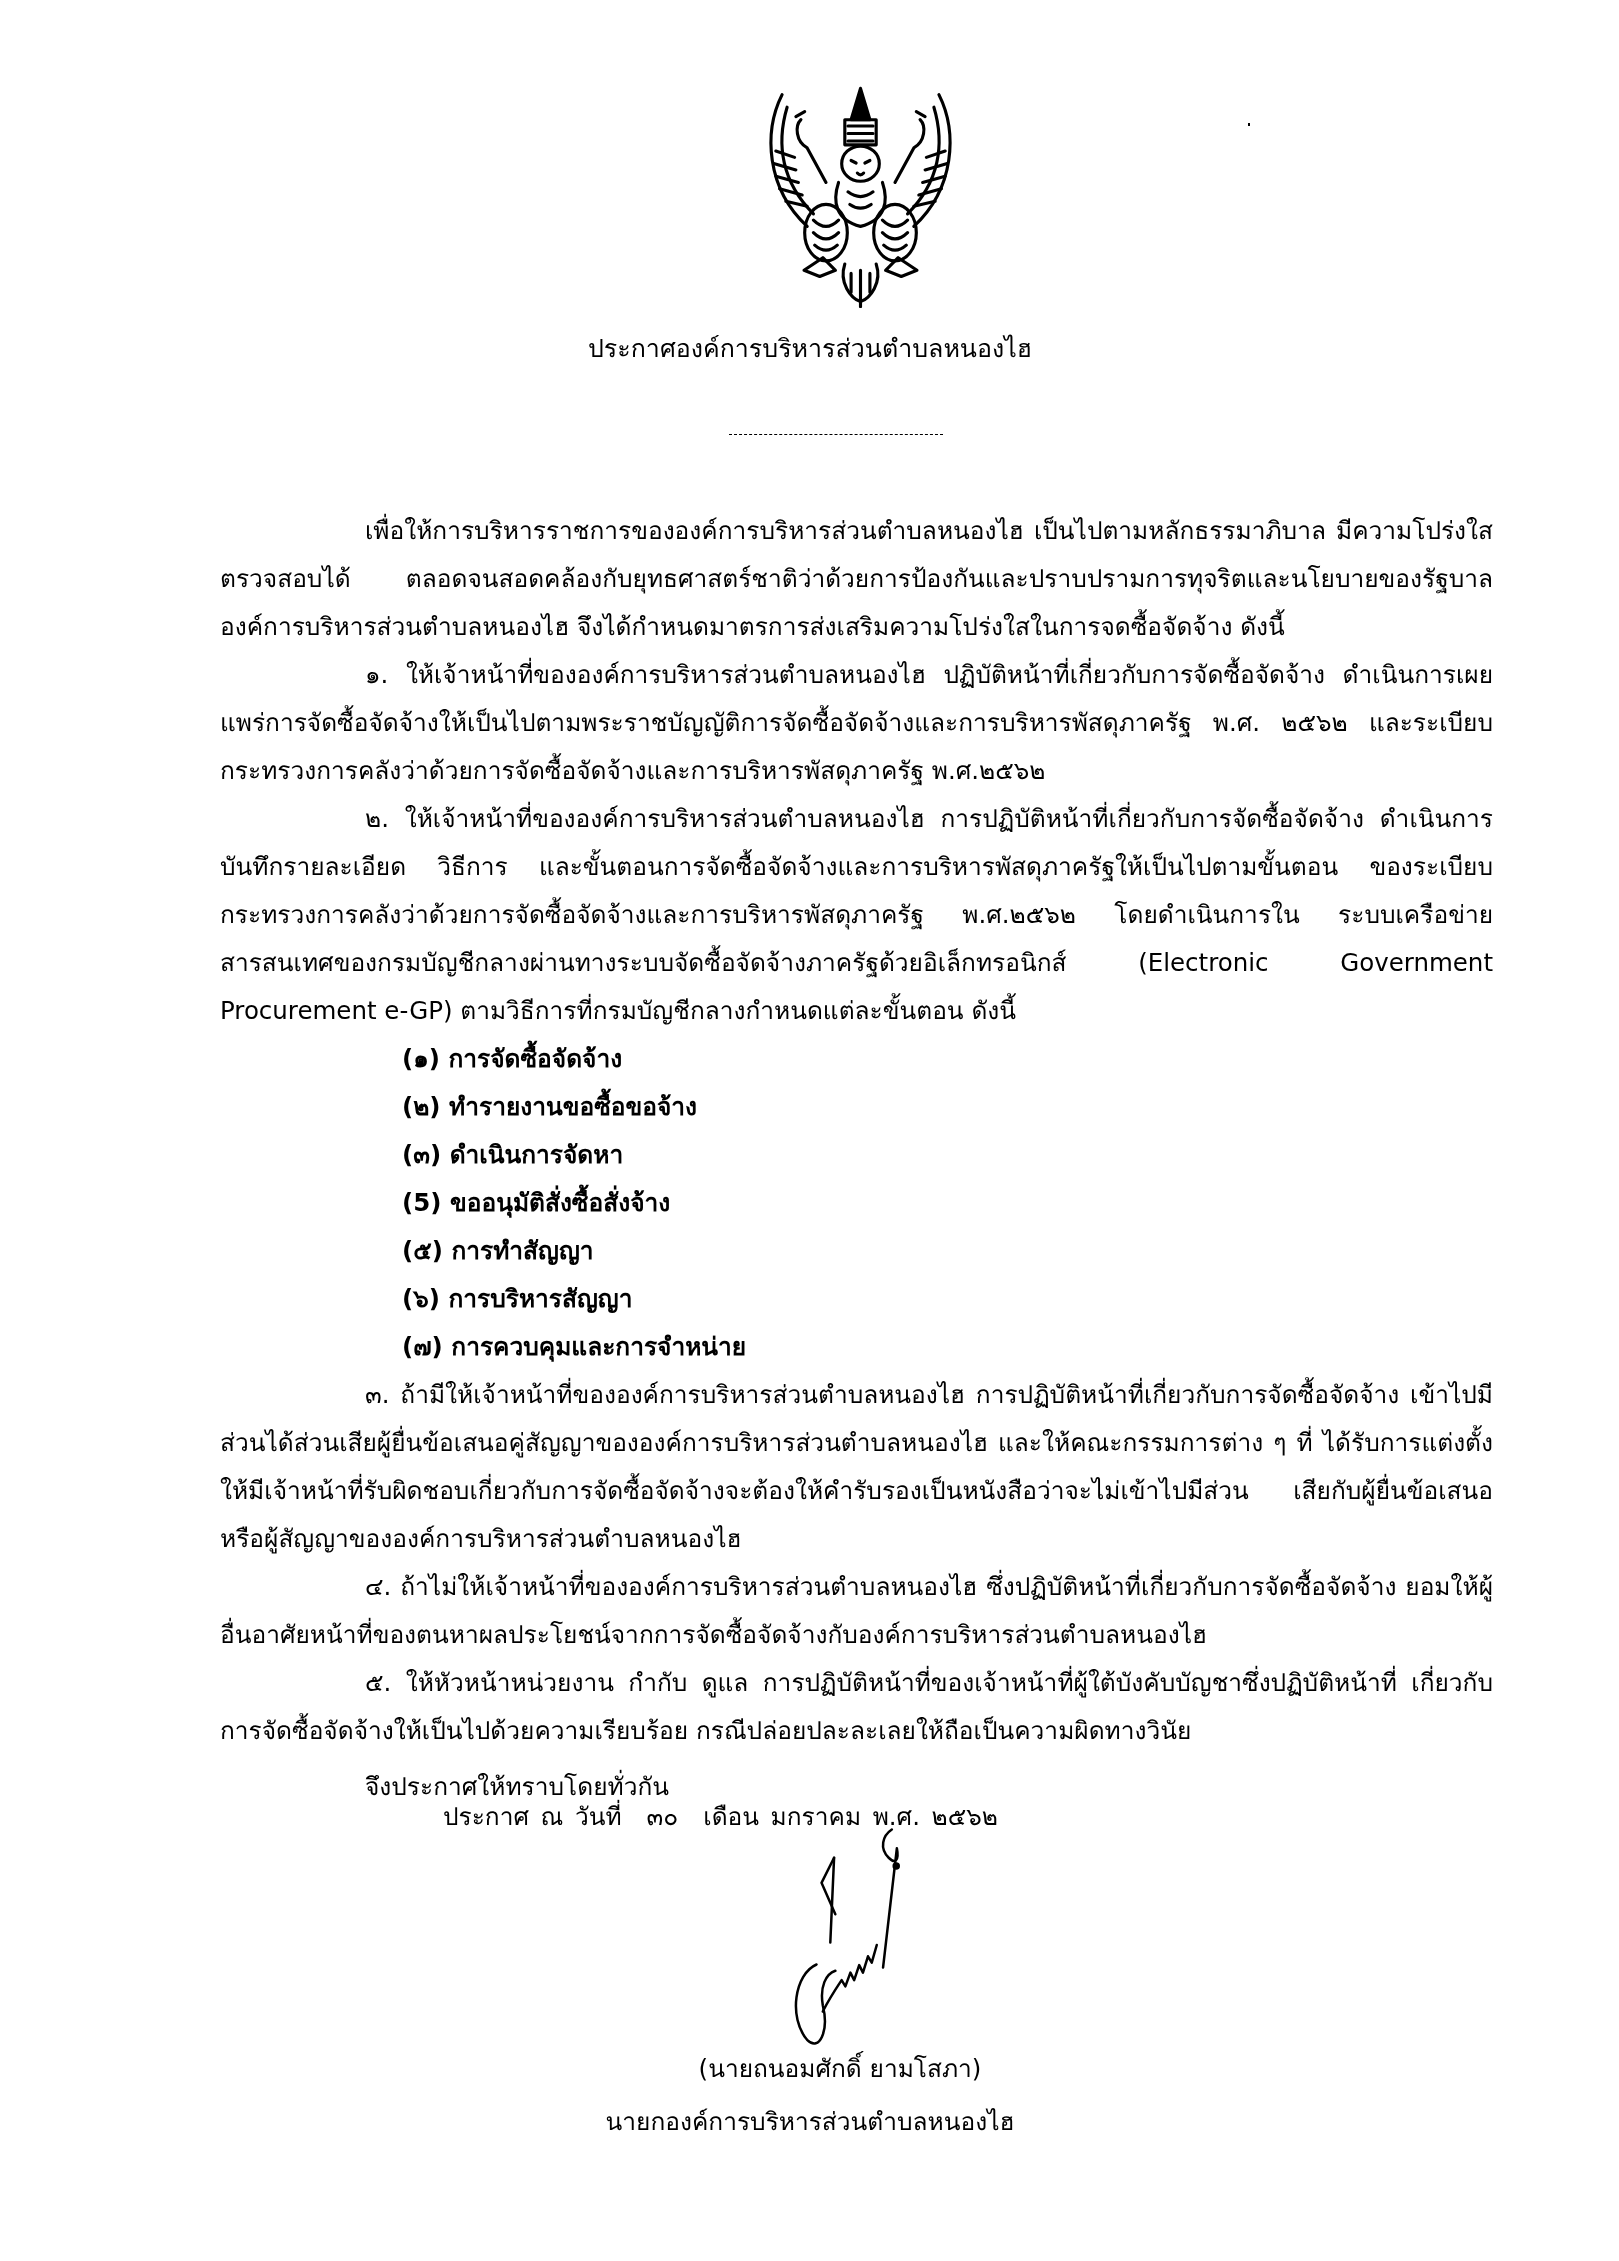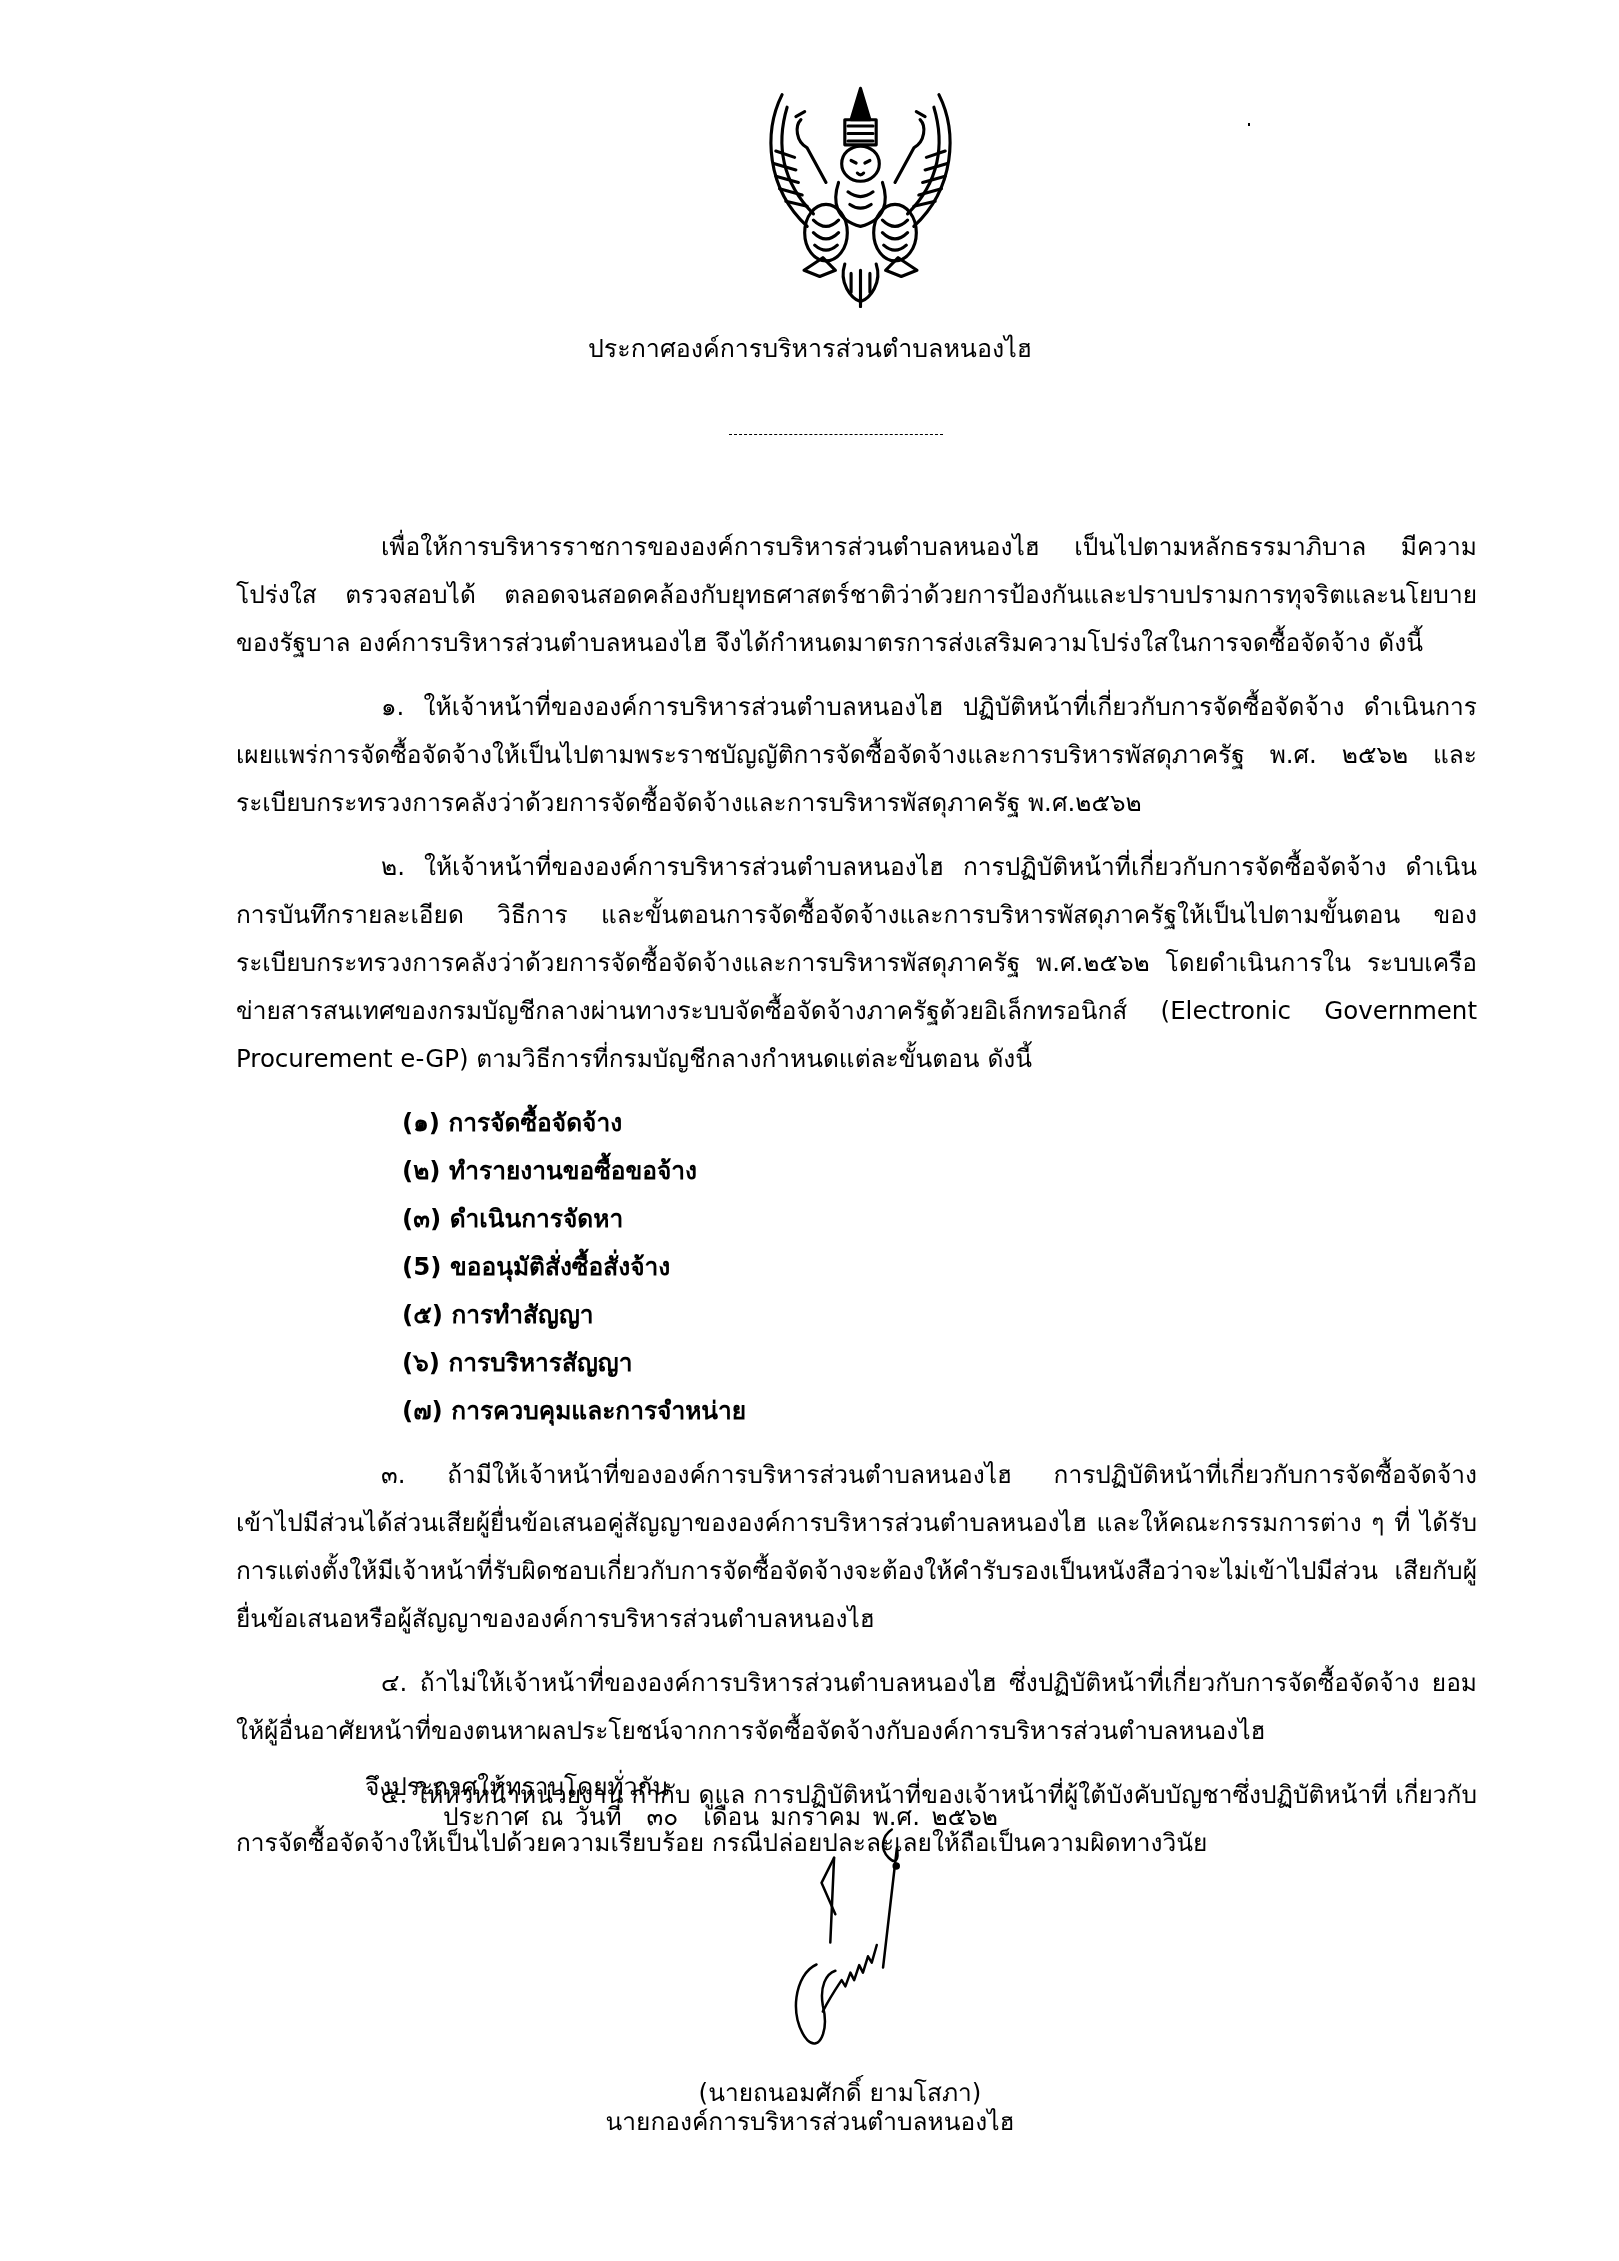--- a/index.html
+++ b/index.html
@@ -5,29 +5,29 @@
   html, body { margin:0; padding:0; background:#ffffff; }
   body { width:1620px; height:2261px; position:relative; overflow:hidden;
          font-family:"DejaVu Sans","Liberation Sans",sans-serif; color:#000; }
   .page { position:absolute; left:0; top:0; width:1620px; height:2261px; background:#fff; }
   .emblem { position:absolute; left:757px; top:82px; width:207px; height:226px; }
   .title { position:absolute; left:0; width:1620px; text-align:center; font-size:25px; font-weight:normal; white-space:nowrap; }
   .t1 { top:328px; }
   .t2 { top:373px; }
   .rule { position:absolute; top:434px; left:729px; width:214px; border-top:1.9px dashed #000; }
   .body { position:absolute; left:220px; top:507px; width:1273px; font-size:24.5px; line-height:48px; }
-  .para { margin:16px; text-align:justify; text-align-last:left; }
+  .para { margin:0; text-align:justify; text-align-last:left; }
   .para .ind { display:inline-block; width:145px; }
   .list { margin:0; padding:0; list-style:none;font-weight:bold; }
   .list li { padding-left:182px; white-space:nowrap; }
   .closing { position:absolute; left:365px; top:1767px; font-size:24.5px; white-space:nowrap; }
   .date { position:absolute; left:443px; top:1797px; font-size:24.5px; white-space:nowrap; word-spacing:3.8px; }
   .date .gap { display:inline-block; width:25px; }
   .sig { position:absolute; left:760px; top:1823px; width:226px; height:239px; }
-  .signame { position:absolute; left:0; width:1620px; text-align:center; top:2049px; font-size:24.5px; white-space:nowrap; padding-left:60px; box-sizing:border-box;margin-top:24px;}
+  .signame { position:absolute; left:0; width:1620px; text-align:center; top:2049px; font-size:24.5px; white-space:nowrap; padding-left:60px; box-sizing:border-box;}
   .sigpos { position:absolute; left:0; width:1620px; text-align:center; top:2102px; font-size:24.5px; white-space:nowrap; box-sizing:border-box;}
   .speck { position:absolute; left:1248px; top:123px; width:1.9px; height:3.1px; background:#000; }
 </style>
 </head>
 <body>
 
 <div class="page">
 
   <div class="speck"></div>
 

